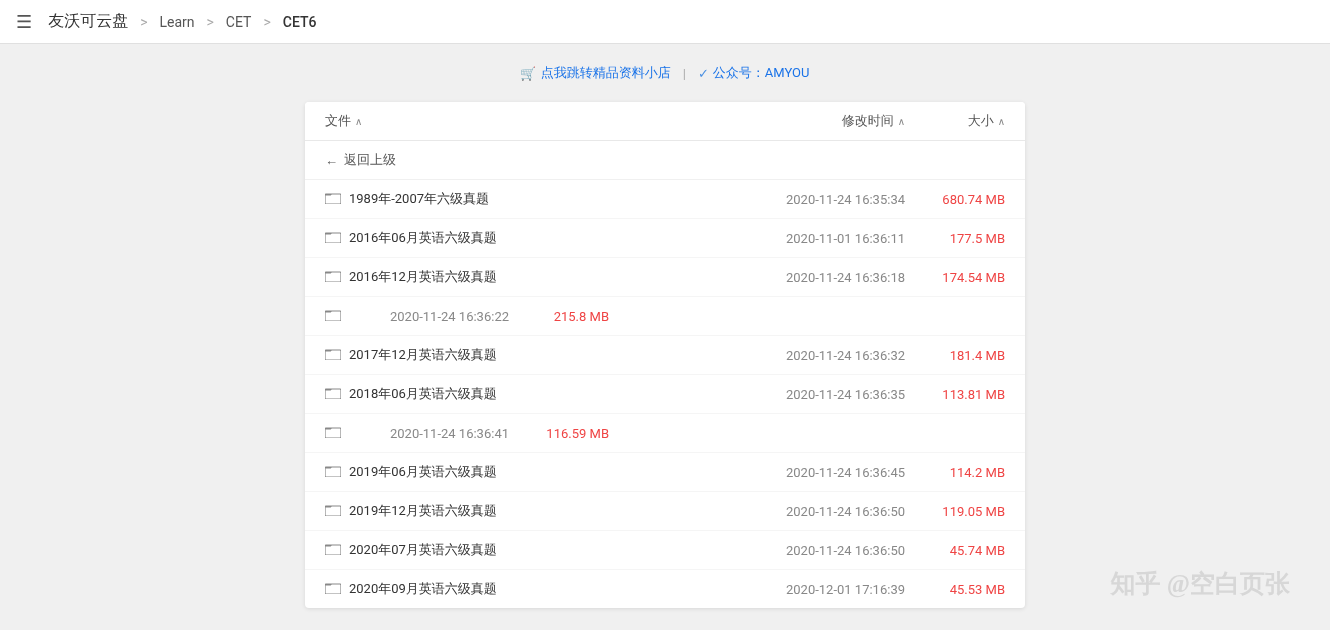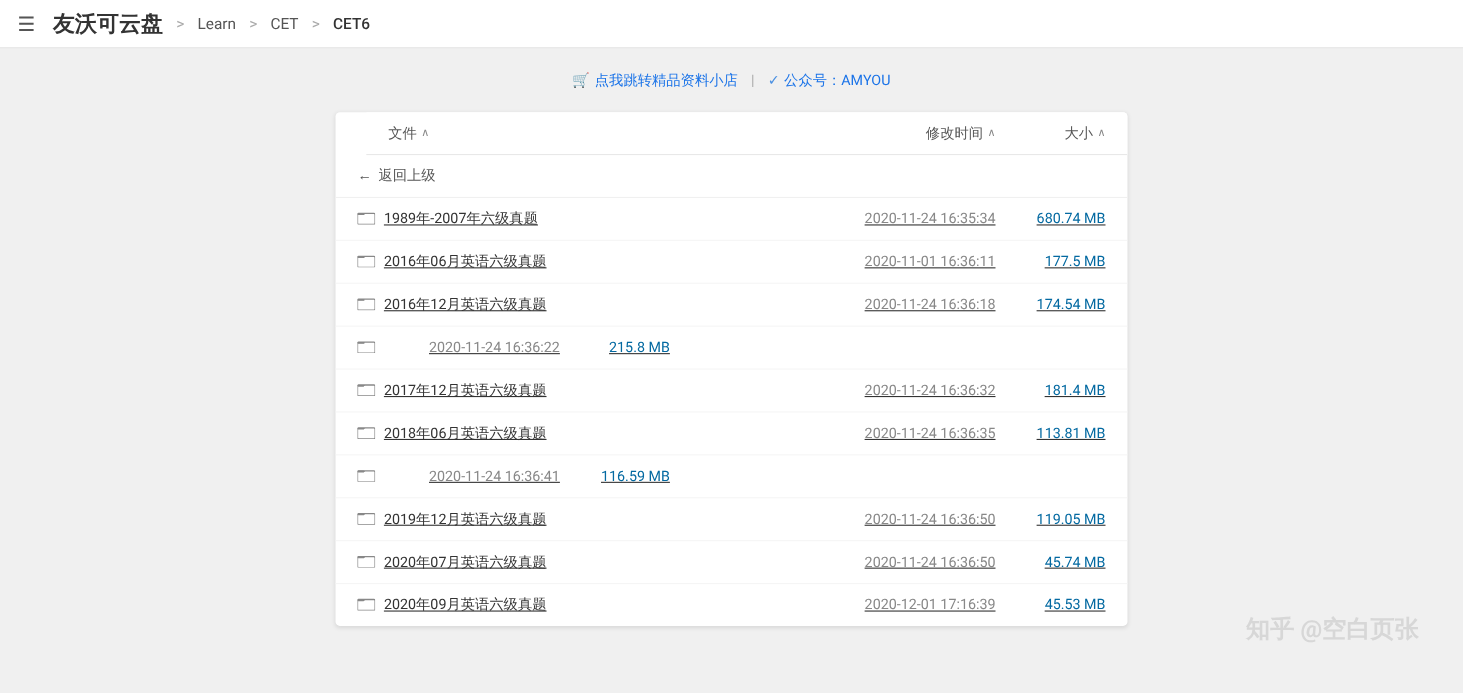--- a/index.html
+++ b/index.html
@@ -21,22 +21,22 @@
       border-bottom: 1px solid #e0e0e0;
       gap: 8px;
     }
     .topbar-menu-icon {
       font-size: 18px;
       cursor: pointer;
       color: #555;
       margin-right: 8px;
     }
     .topbar-brand {
-      font-size: 20px;
-      font-weight: bold;
+      font-size: 16px;
+      font-weight: normal;
       color: #333;
     }
     .topbar-sep {
       color: #aaa;
       font-size: 14px;
       margin: 0 4px;
     }
     .topbar-crumb {
       color: #555;
       font-size: 14px;
@@ -87,21 +87,20 @@
       max-width: 100%;
       overflow: hidden;
     }
 
     .file-table-header {
       display: flex;
       align-items: flex-end;
       padding: 10px 20px;
       border-bottom: 1px solid #e8e8e8;
       background: #fff;
-      margin-left: 28px;
     }
     .col-name {
       flex: 1;
       font-size: 13px;
       color: #555;
       display: flex;
       align-items: center;
       gap: 4px;
     }
     .col-date {
@@ -141,21 +140,20 @@
       gap: 6px;
     }
 
     
     .file-row {
       display: flex;
       align-items: center;
       padding: 10px 20px;
       border-bottom: 1px solid #f5f5f5;
       cursor: pointer;
-      text-decoration: underline;
     }
     .file-row:last-child { border-bottom: none; }
 
     .file-icon {
       margin-right: 8px;
       color: #888;
       font-size: 15px;
     }
     .file-name {
       flex: 1;
@@ -165,33 +163,34 @@
     .file-date {
       width: 160px;
       text-align: right;
       font-size: 13px;
       color: #888;
     }
     .file-size {
       width: 100px;
       text-align: right;
       font-size: 13px;
-      color: #0369a1;
+      color: #ef4444;
     }
 
     
     .watermark {
       position: fixed;
-      bottom: 43px;
+      bottom: 30px;
       right: 40px;
       color: #ccc;
-      font-size: 22px;
+      font-size: 25px;
       font-weight: bold;
       pointer-events: none;
       opacity: 0.7;
+      font-family: Liberation Serif, serif;
     }
   </style>
 </head>
 <body>
 
 <div class="topbar">
   <span class="topbar-menu-icon">☰</span>
   <span class="topbar-brand">友沃可云盘</span>
   <span class="topbar-sep">&gt;</span>
   <span class="topbar-crumb">Learn</span>
@@ -329,20 +328,33 @@
     </div>
         <div class="file-row">
       <span class="file-icon">
         <svg width="16" height="13" viewBox="0 0 16 13" fill="none" xmlns="http://www.w3.org/2000/svg">
           <rect x="0" y="3" width="16" height="10" rx="1" fill="none" stroke="#888" stroke-width="1.2"></rect>
           <path d="M0 4H7L6 3H0V4Z" fill="#888"></path>
           <path d="M0 3H6L7 4H16V4H0V3Z" fill="none"></path>
           <rect x="0" y="3" width="6" height="1.5" rx="0.5" fill="#888"></rect>
         </svg>
       </span>
+      <span class="file-name">2019年06月英语六级真题</span>
+      <span class="file-date">2020-11-24 16:36:45</span>
+      <span class="file-size">114.2 MB</span>
+    </div>
+        <div class="file-row">
+      <span class="file-icon">
+        <svg width="16" height="13" viewBox="0 0 16 13" fill="none" xmlns="http://www.w3.org/2000/svg">
+          <rect x="0" y="3" width="16" height="10" rx="1" fill="none" stroke="#888" stroke-width="1.2"></rect>
+          <path d="M0 4H7L6 3H0V4Z" fill="#888"></path>
+          <path d="M0 3H6L7 4H16V4H0V3Z" fill="none"></path>
+          <rect x="0" y="3" width="6" height="1.5" rx="0.5" fill="#888"></rect>
+        </svg>
+      </span>
       <span class="file-name">2019年12月英语六级真题</span>
       <span class="file-date">2020-11-24 16:36:50</span>
       <span class="file-size">119.05 MB</span>
     </div>
         <div class="file-row">
       <span class="file-icon">
         <svg width="16" height="13" viewBox="0 0 16 13" fill="none" xmlns="http://www.w3.org/2000/svg">
           <rect x="0" y="3" width="16" height="10" rx="1" fill="none" stroke="#888" stroke-width="1.2"></rect>
           <path d="M0 4H7L6 3H0V4Z" fill="#888"></path>
           <path d="M0 3H6L7 4H16V4H0V3Z" fill="none"></path>

